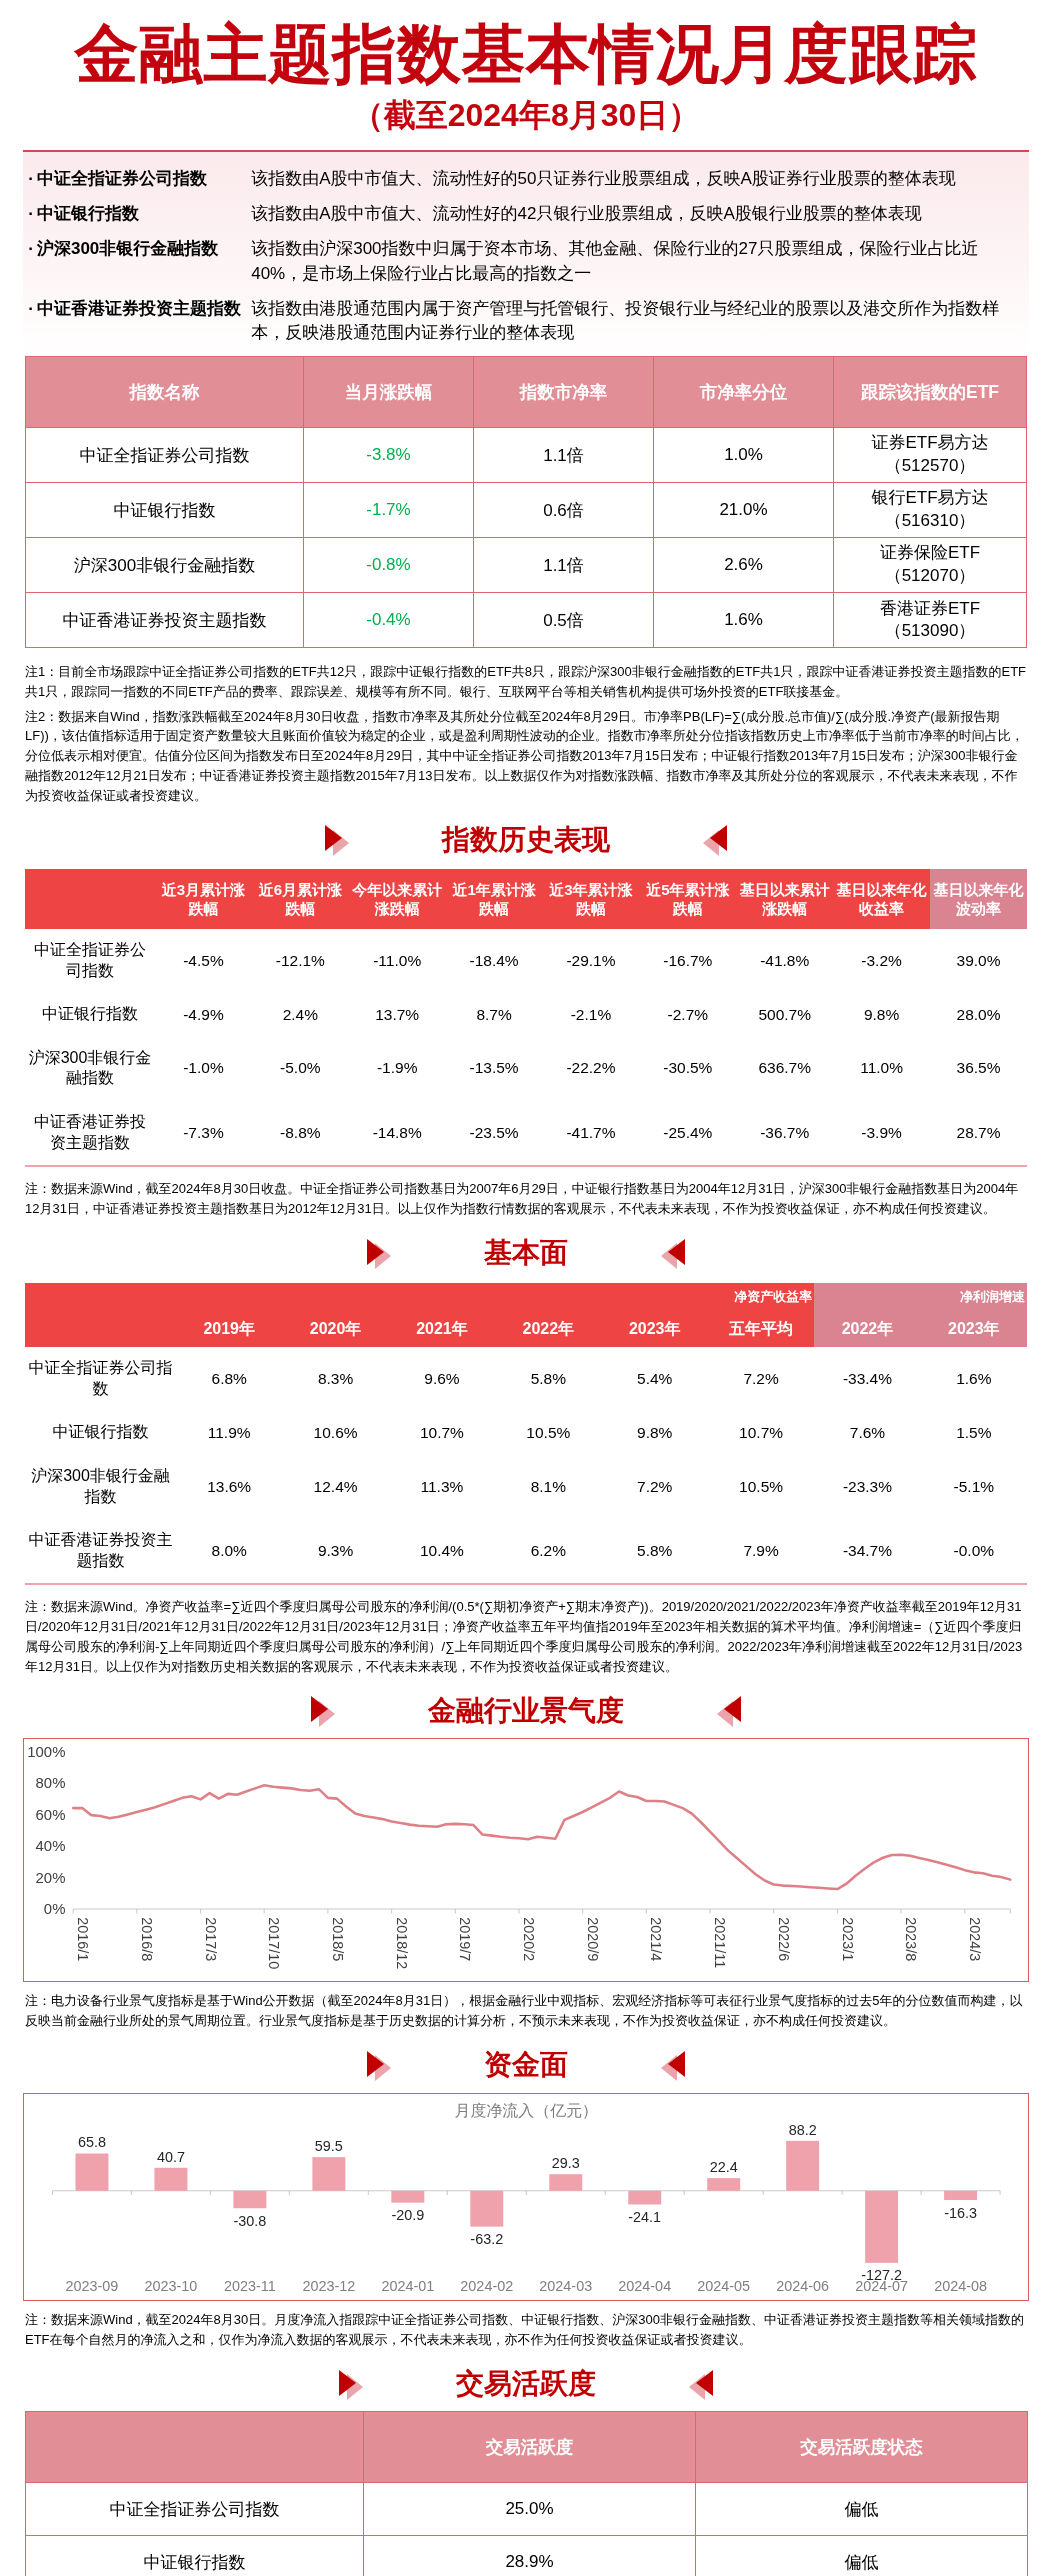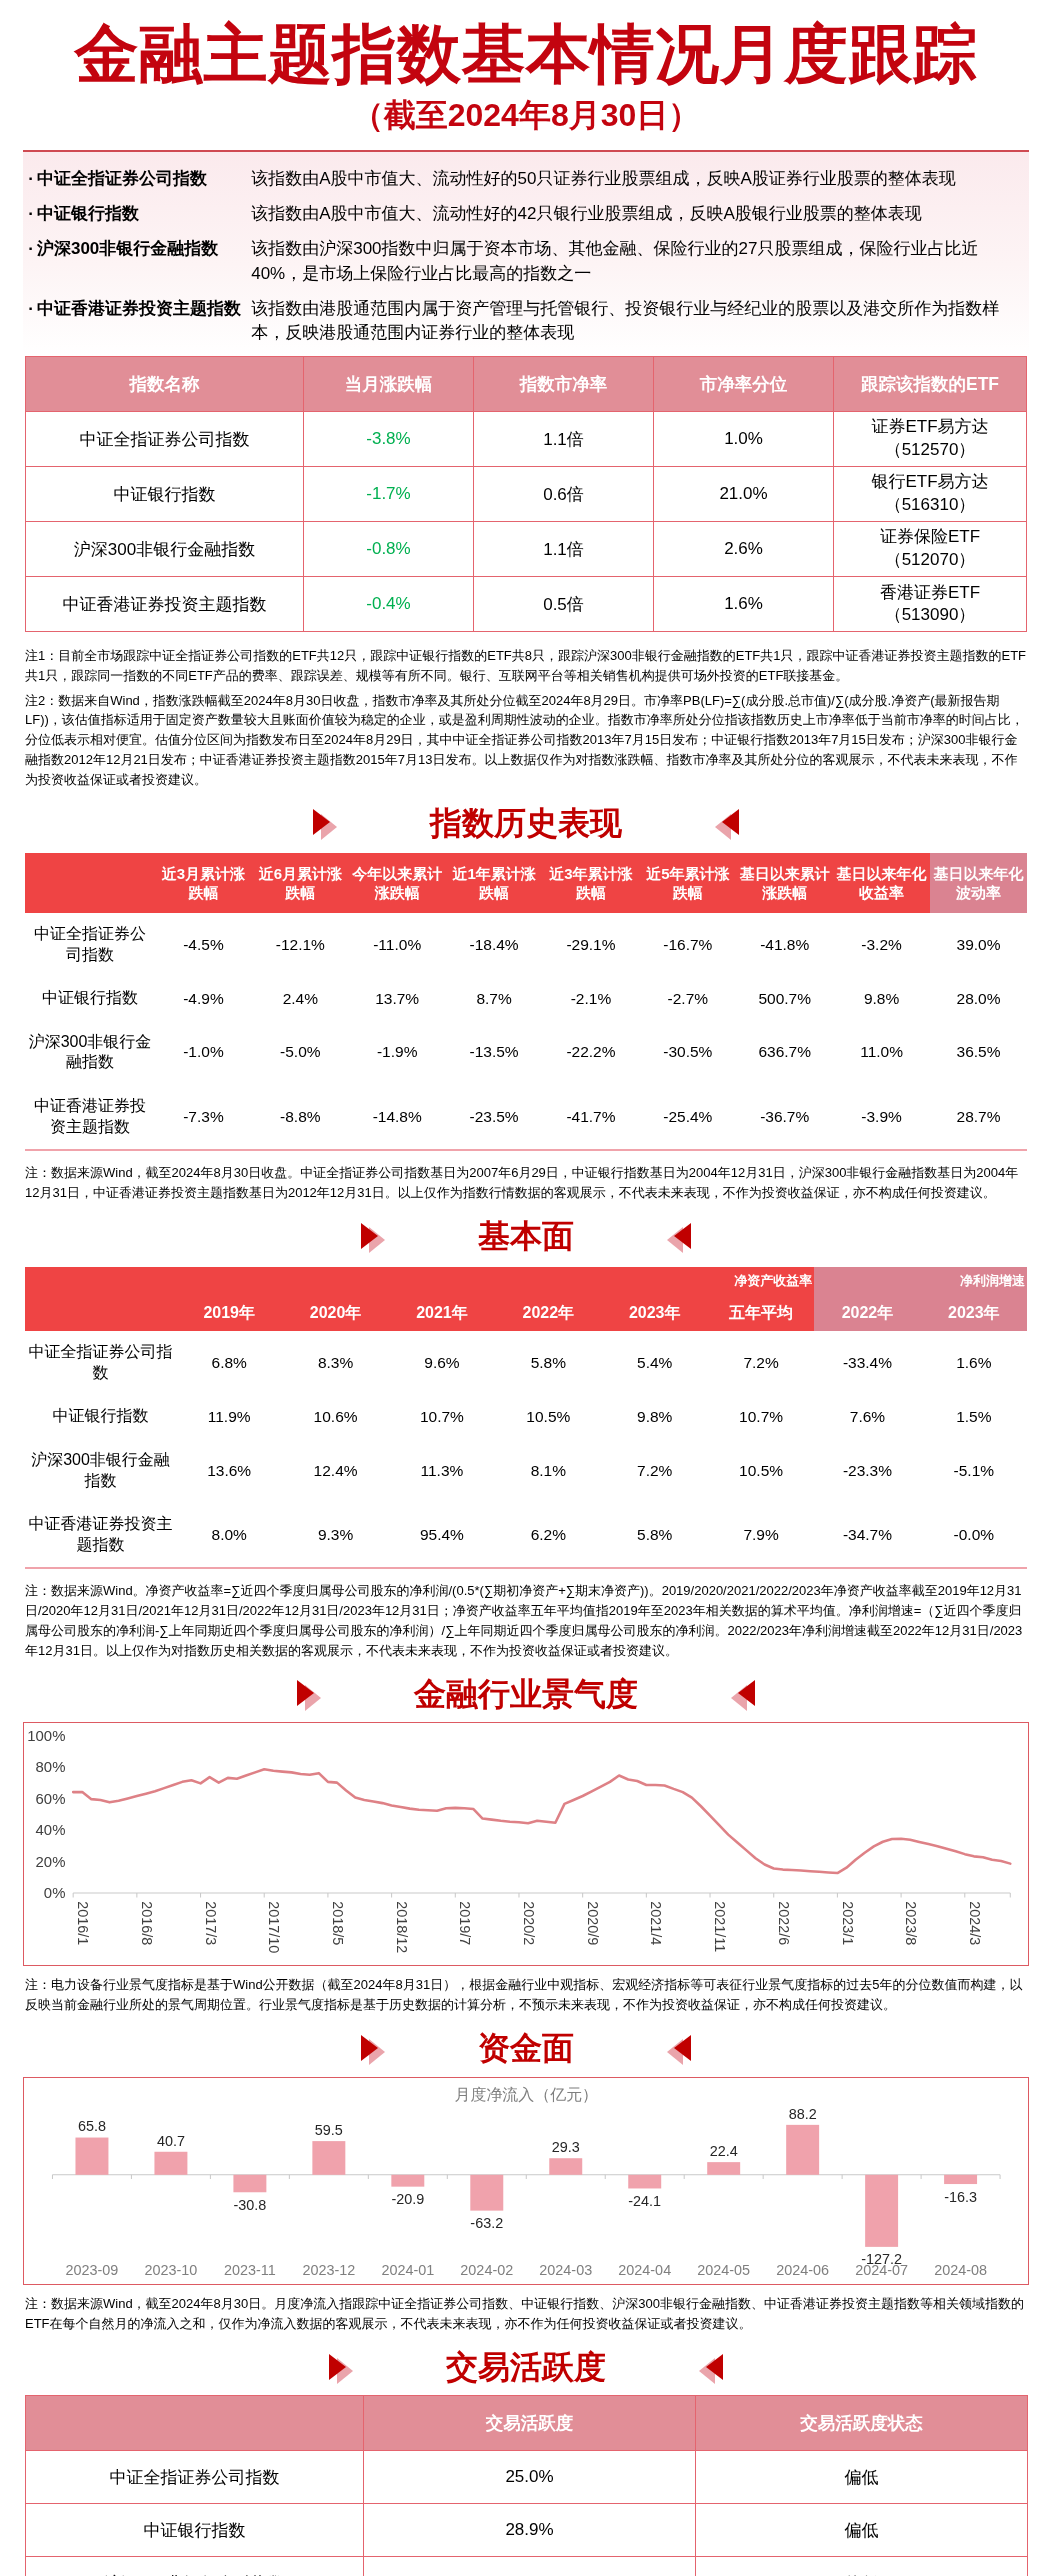--- a/index.html
+++ b/index.html
@@ -19,30 +19,30 @@
   .intro-item { display:flex; padding:5.2px 0; font-size:17px; line-height:1.45; }
   .intro-label { flex:0 0 223px; font-weight:700; }
   .intro-desc  { flex:1; }
   .bullet-dot { display:inline-block; margin-right:3.1px; }
 
   table { border-collapse:collapse; table-layout:fixed; margin:0 25px; width:1002px; }
   td,th { text-align:center; vertical-align:middle; word-break:break-all; }
 
   
   .grid-tbl th,.grid-tbl td { border:1px solid #e4646e; }
-  .grid-tbl thead th { background:#e18e97; color:#fff; font-weight:700; font-size:17.5px; height:55px; }
+  .grid-tbl thead th { background:#e18e97; color:#fff; font-weight:700; font-size:17.5px; height:71px; }
   .grid-tbl tbody td { background:#fff; font-size:17px; height:53px; padding:4.1px 2.1px; }
   .chg-green { color:#00b050; }
   .etf-cell div { line-height:1.35; }
 
   .note { margin:12.4px 25px 0 25px; font-size:13px; line-height:1.52; color:#000; }
   .note + .note { margin-top:5.2px; }
 
   .sec-head { margin-top:17.5px; display:flex; justify-content:center; align-items:center; gap:88px; height:34px; }
-  .sec-title { font-size:32px; font-weight:900; color:#c00000; }
+  .sec-title { font-size:28px; font-weight:900; color:#c00000; }
   .arr { position:relative; width:29px; height:31px; flex:0 0 auto; }
   .arr i { position:absolute; width:0; height:0; border-top:13px solid transparent; border-bottom:13px solid transparent; }
   .arr-r .back  { left:8.2px; top:5.2px; border-left:16.5px solid #eaa4ab; }
   .arr-r .front { left:0;  top:1px;  border-left:17.5px solid #c00000; }
   .arr-l .back  { right:8.2px; top:5.2px; border-right:16.5px solid #eaa4ab; }
   .arr-l .front { right:0;  top:1px;  border-right:17.5px solid #c00000; }
 
   
   .flat-tbl { margin-top:12.4px; border-bottom:2.1px solid #f0a3ab; }
   .flat-tbl thead th { background:#ef4444; color:#fff; font-weight:700; font-size:15px; line-height:1.3; padding:10.3px 2.1px; }
@@ -313,21 +313,21 @@
         <td>8.1%</td>
         <td>7.2%</td>
         <td>10.5%</td>
         <td>-23.3%</td>
         <td>-5.1%</td>
       </tr>
       <tr>
         <td class="rowname">中证香港证券投资主题指数</td>
         <td>8.0%</td>
         <td>9.3%</td>
-        <td>95.4%</td>
+        <td>10.4%</td>
         <td>6.2%</td>
         <td>5.8%</td>
         <td>7.9%</td>
         <td>-34.7%</td>
         <td>-0.0%</td>
       </tr>
     </tbody>
 </table>
 
 <p class="note">注：数据来源Wind。净资产收益率=∑近四个季度归属母公司股东的净利润/(0.5*(∑期初净资产+∑期末净资产))。2019/2020/2021/2022/2023年净资产收益率截至2019年12月31日/2020年12月31日/2021年12月31日/2022年12月31日/2023年12月31日；净资产收益率五年平均值指2019年至2023年相关数据的算术平均值。净利润增速=（∑近四个季度归属母公司股东的净利润-∑上年同期近四个季度归属母公司股东的净利润）/∑上年同期近四个季度归属母公司股东的净利润。2022/2023年净利润增速截至2022年12月31日/2023年12月31日。以上仅作为对指数历史相关数据的客观展示，不代表未来表现，不作为投资收益保证或者投资建议。</p>

